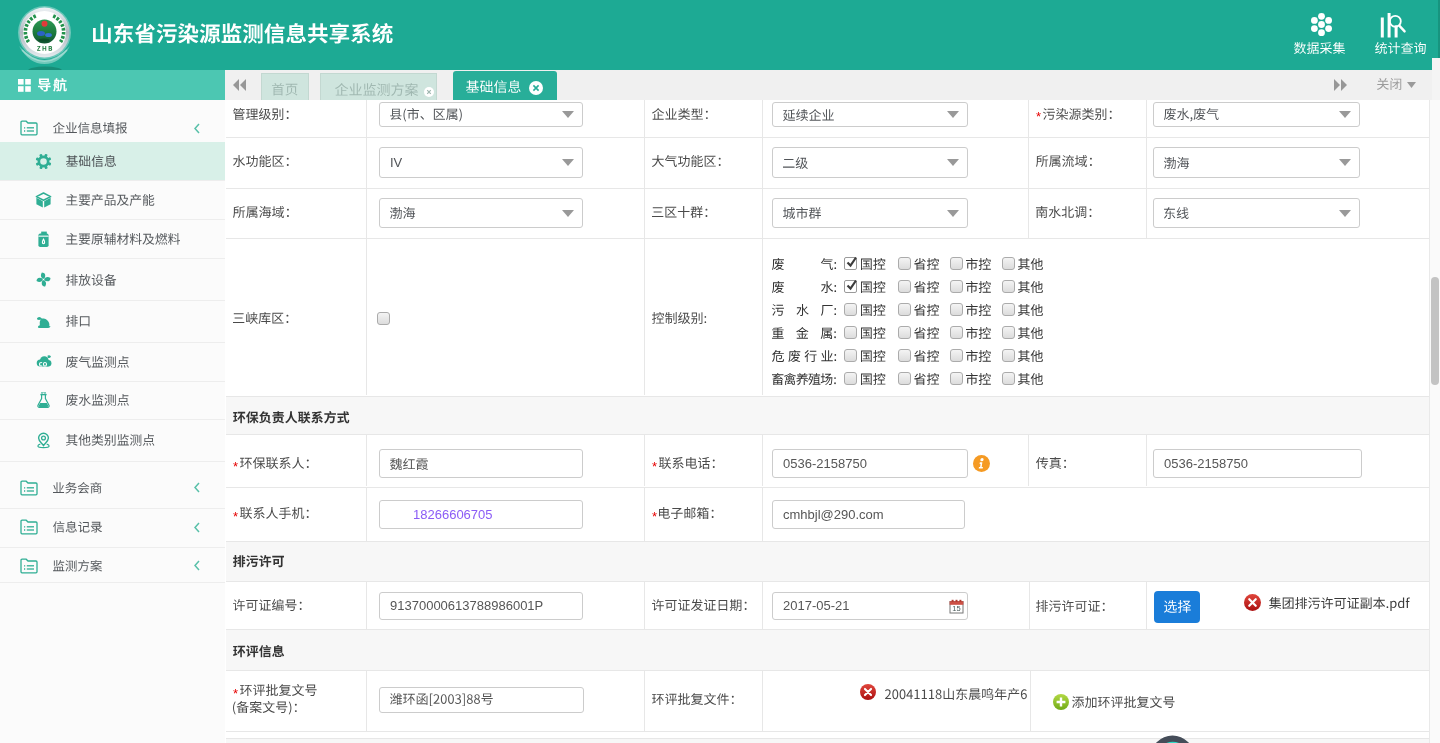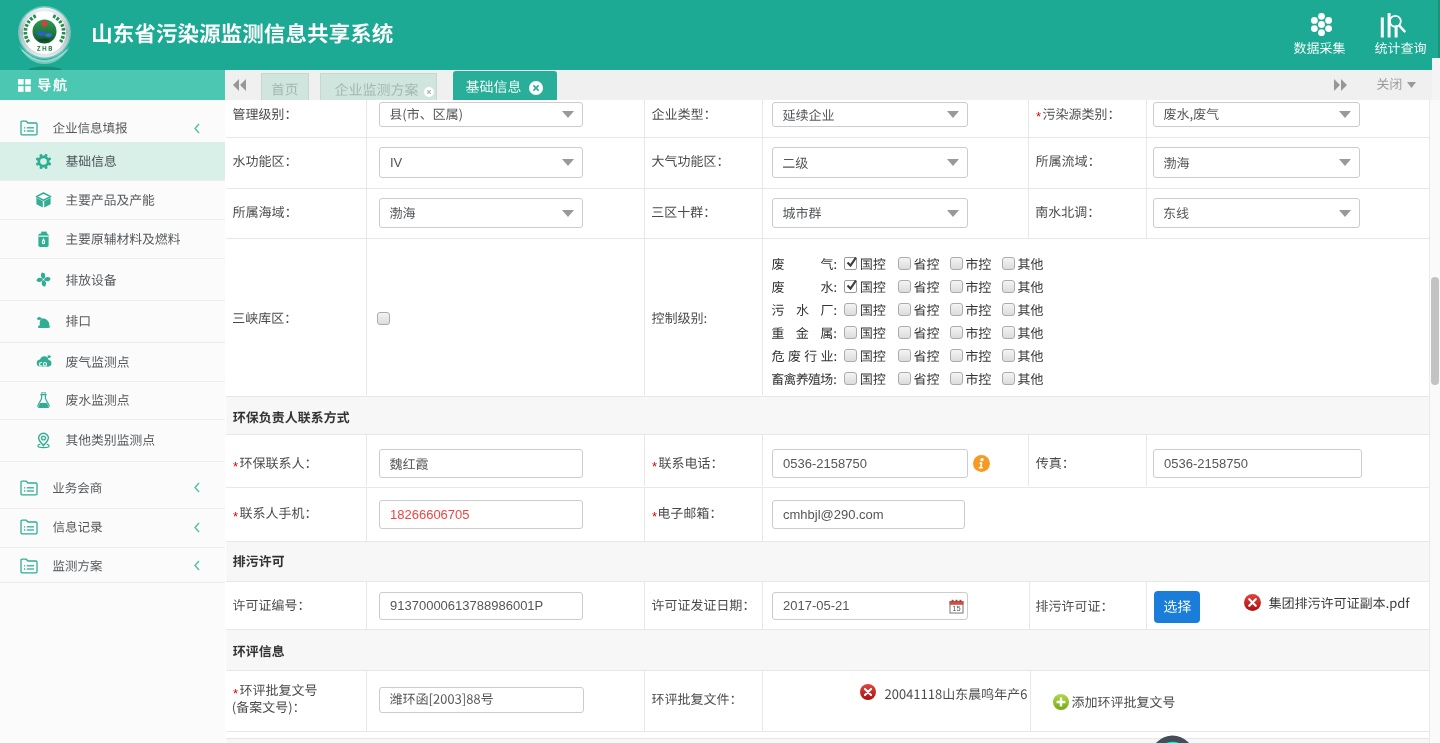--- a/index.html
+++ b/index.html
@@ -1127,21 +1127,21 @@
     <g fill="#4a4a4a">
       <use href="#g136r" x="-10"></use>
       <use href="#g137r" x="241"></use>
       <use href="#g138r" x="490"></use>
       <use href="#g146r" x="740"></use>
       <use href="#g147r" x="990"></use>
       <use href="#g77r" x="1240"></use>
     </g>
   </svg>
 <div style="position:absolute;left:379.0px;top:499.5px;width:204.0px;height:29.0px;background:#fff;border:1px solid #ccc;border-radius:3px;box-sizing:border-box"></div>
-<div style="position:absolute;left:390.0px;top:506.5px;font:13px 'Liberation Sans',sans-serif;color:#ef4444">18266606705</div>
+<div style="position:absolute;left:413px;top:506.5px;font:13px 'Liberation Sans',sans-serif;color:#8b5cf6">18266606705</div>
 <div style="position:absolute;left:652.0px;top:509.0px;font:13px 'Liberation Sans',sans-serif;color:#e60000">*</div>
 <svg style="position:absolute;left:658.50px;top:507.49px;overflow:visible;" width="54.60" height="12.01" viewBox="0 -211.0 1050.0 231.0">
     <g fill="#4a4a4a">
       <use href="#g142r" x="-32"></use>
       <use href="#g148r" x="218"></use>
       <use href="#g149r" x="469"></use>
       <use href="#g150r" x="719"></use>
       <use href="#g77r" x="969"></use>
     </g>
   </svg>

